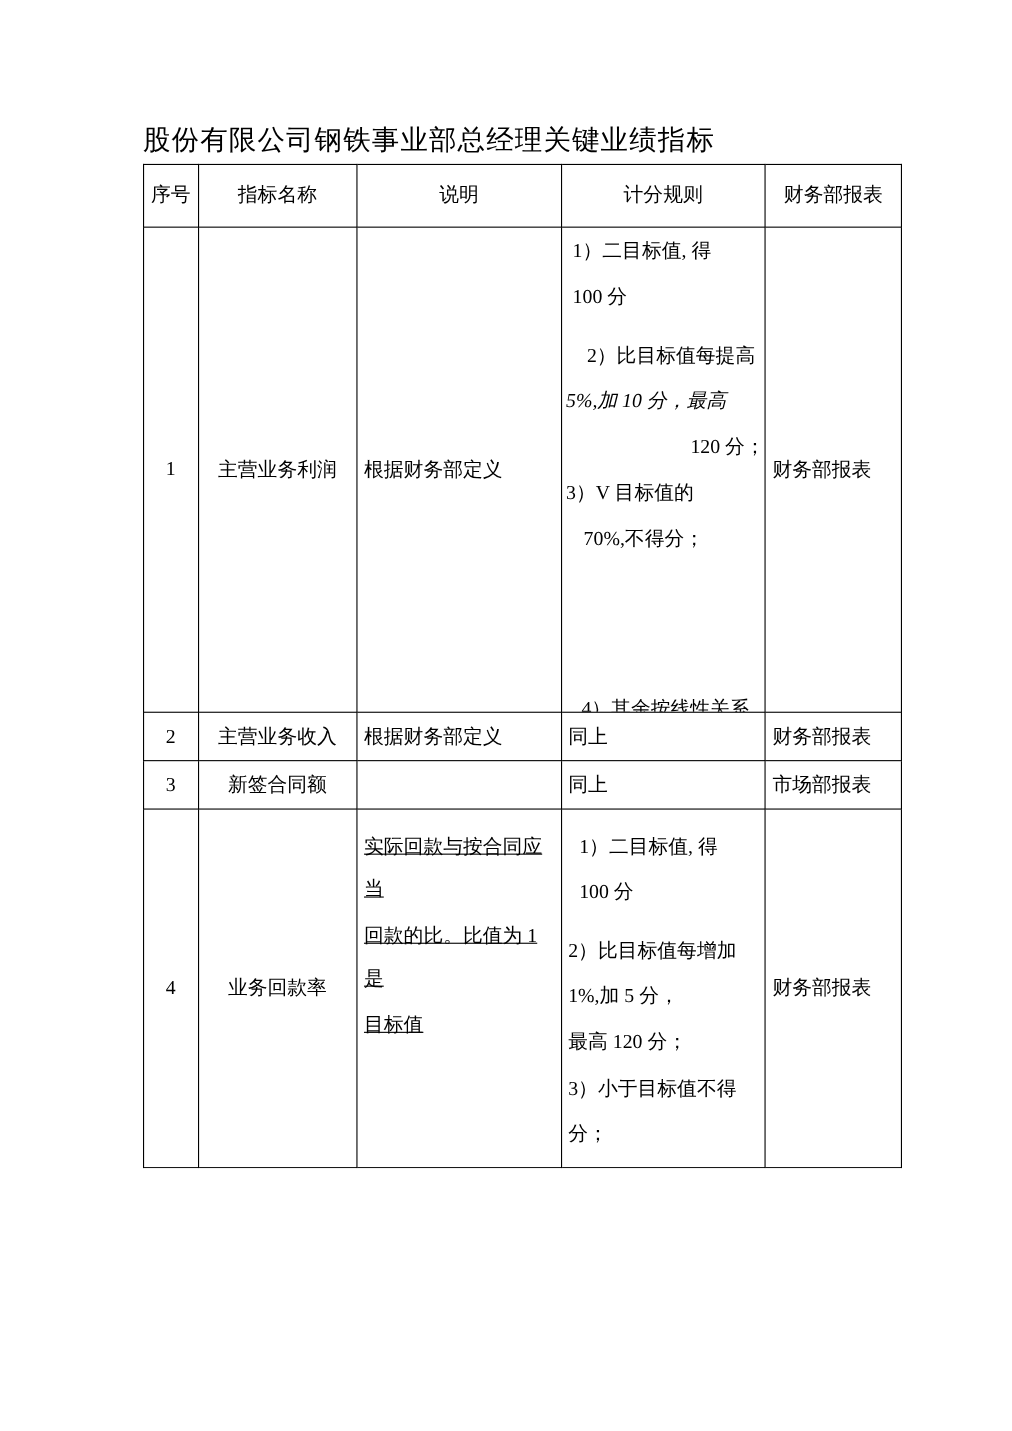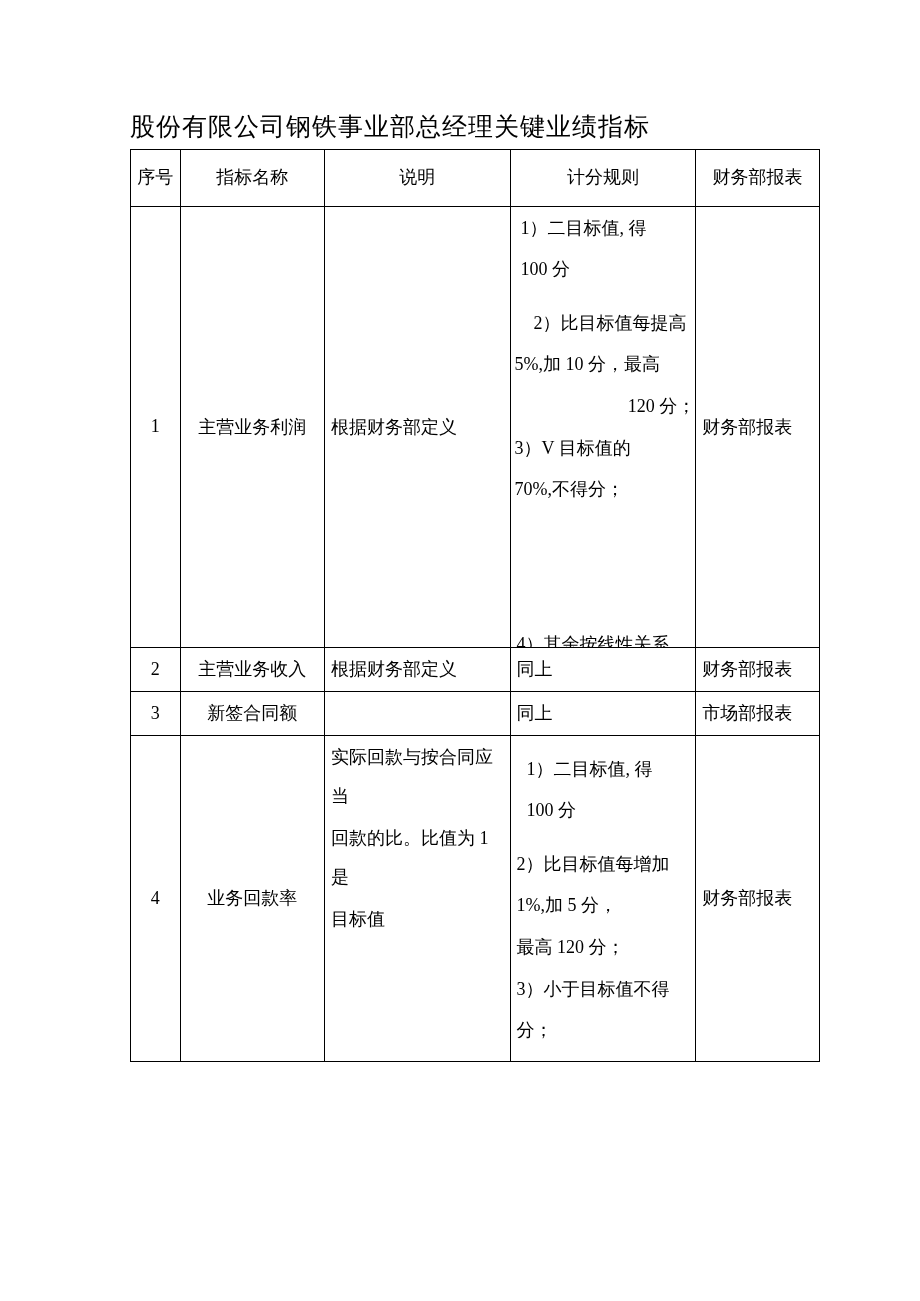--- a/index.html
+++ b/index.html
@@ -44,21 +44,21 @@
   .p { line-height: 2.2; margin: 2px 0; }
   .indent { padding-left: 10px; }
   .row1rule {
     height: 440px;
     overflow: hidden;
     position: relative;
   }
   .row1rule .cut {
     position: absolute;
     bottom: -20px;
-    left: 6px;
+    left: 18px;
     right: 6px;
   }
   .row4rule {
     line-height: 2.2;
   }
   .hcell {
     height: 44px;
   }
 </style>
 </head>
@@ -89,24 +89,24 @@
       <tr>
         <td class="center">1</td>
         <td class="center">主营业务利润</td>
         <td class="left">根据财务部定义</td>
         <td style="padding:0;">
           <div class="row1rule">
             <div class="p indent">1）二目标值, 得</div>
             <div class="p indent">100 分</div>
             <div class="p" style="height:10px;"></div>
             <div class="p" style="padding-left:4px;margin-left:19px;">2）比目标值每提高</div>
-            <div class="p" style="padding-left:4px;">5%,加 10 分，最高</div>
+            <div class="p" style="padding-left:4px;font-style:italic;">5%,加 10 分，最高</div>
             <div class="p" style="padding-left:4px;text-align:right;">120 分；</div>
             <div class="p" style="padding-left:4px;">3）V 目标值的</div>
-            <div class="p" style="padding-left:4px;">70%,不得分；</div>
+            <div class="p" style="padding-left:20px;">70%,不得分；</div>
             <div class="cut p">4）其余按线性关系</div>
           </div>
         </td>
         <td class="left">财务部报表</td>
       </tr>
 
       <tr>
         <td class="center hcell">2</td>
         <td class="center">主营业务收入</td>
         <td class="left">根据财务部定义</td>
@@ -118,21 +118,21 @@
         <td class="center hcell">3</td>
         <td class="center">新签合同额</td>
         <td class="left"></td>
         <td class="left">同上</td>
         <td class="left">市场部报表</td>
       </tr>
 
       <tr>
         <td class="center">4</td>
         <td class="center">业务回款率</td>
-        <td class="left" style="vertical-align:top; padding-top:0;">
+        <td class="left" style="vertical-align:top; padding-top:12px;text-decoration:underline;">
           <div class="p">实际回款与按合同应当</div>
           <div class="p">回款的比。比值为 1 是</div>
           <div class="p">目标值</div>
         </td>
         <td class="left row4rule" style="vertical-align:top; padding-top:12px;">
           <div class="p indent">1）二目标值, 得</div>
           <div class="p indent">100 分</div>
           <div class="p" style="height:10px;"></div>
           <div class="p">2）比目标值每增加</div>
           <div class="p">1%,加 5 分，</div>

